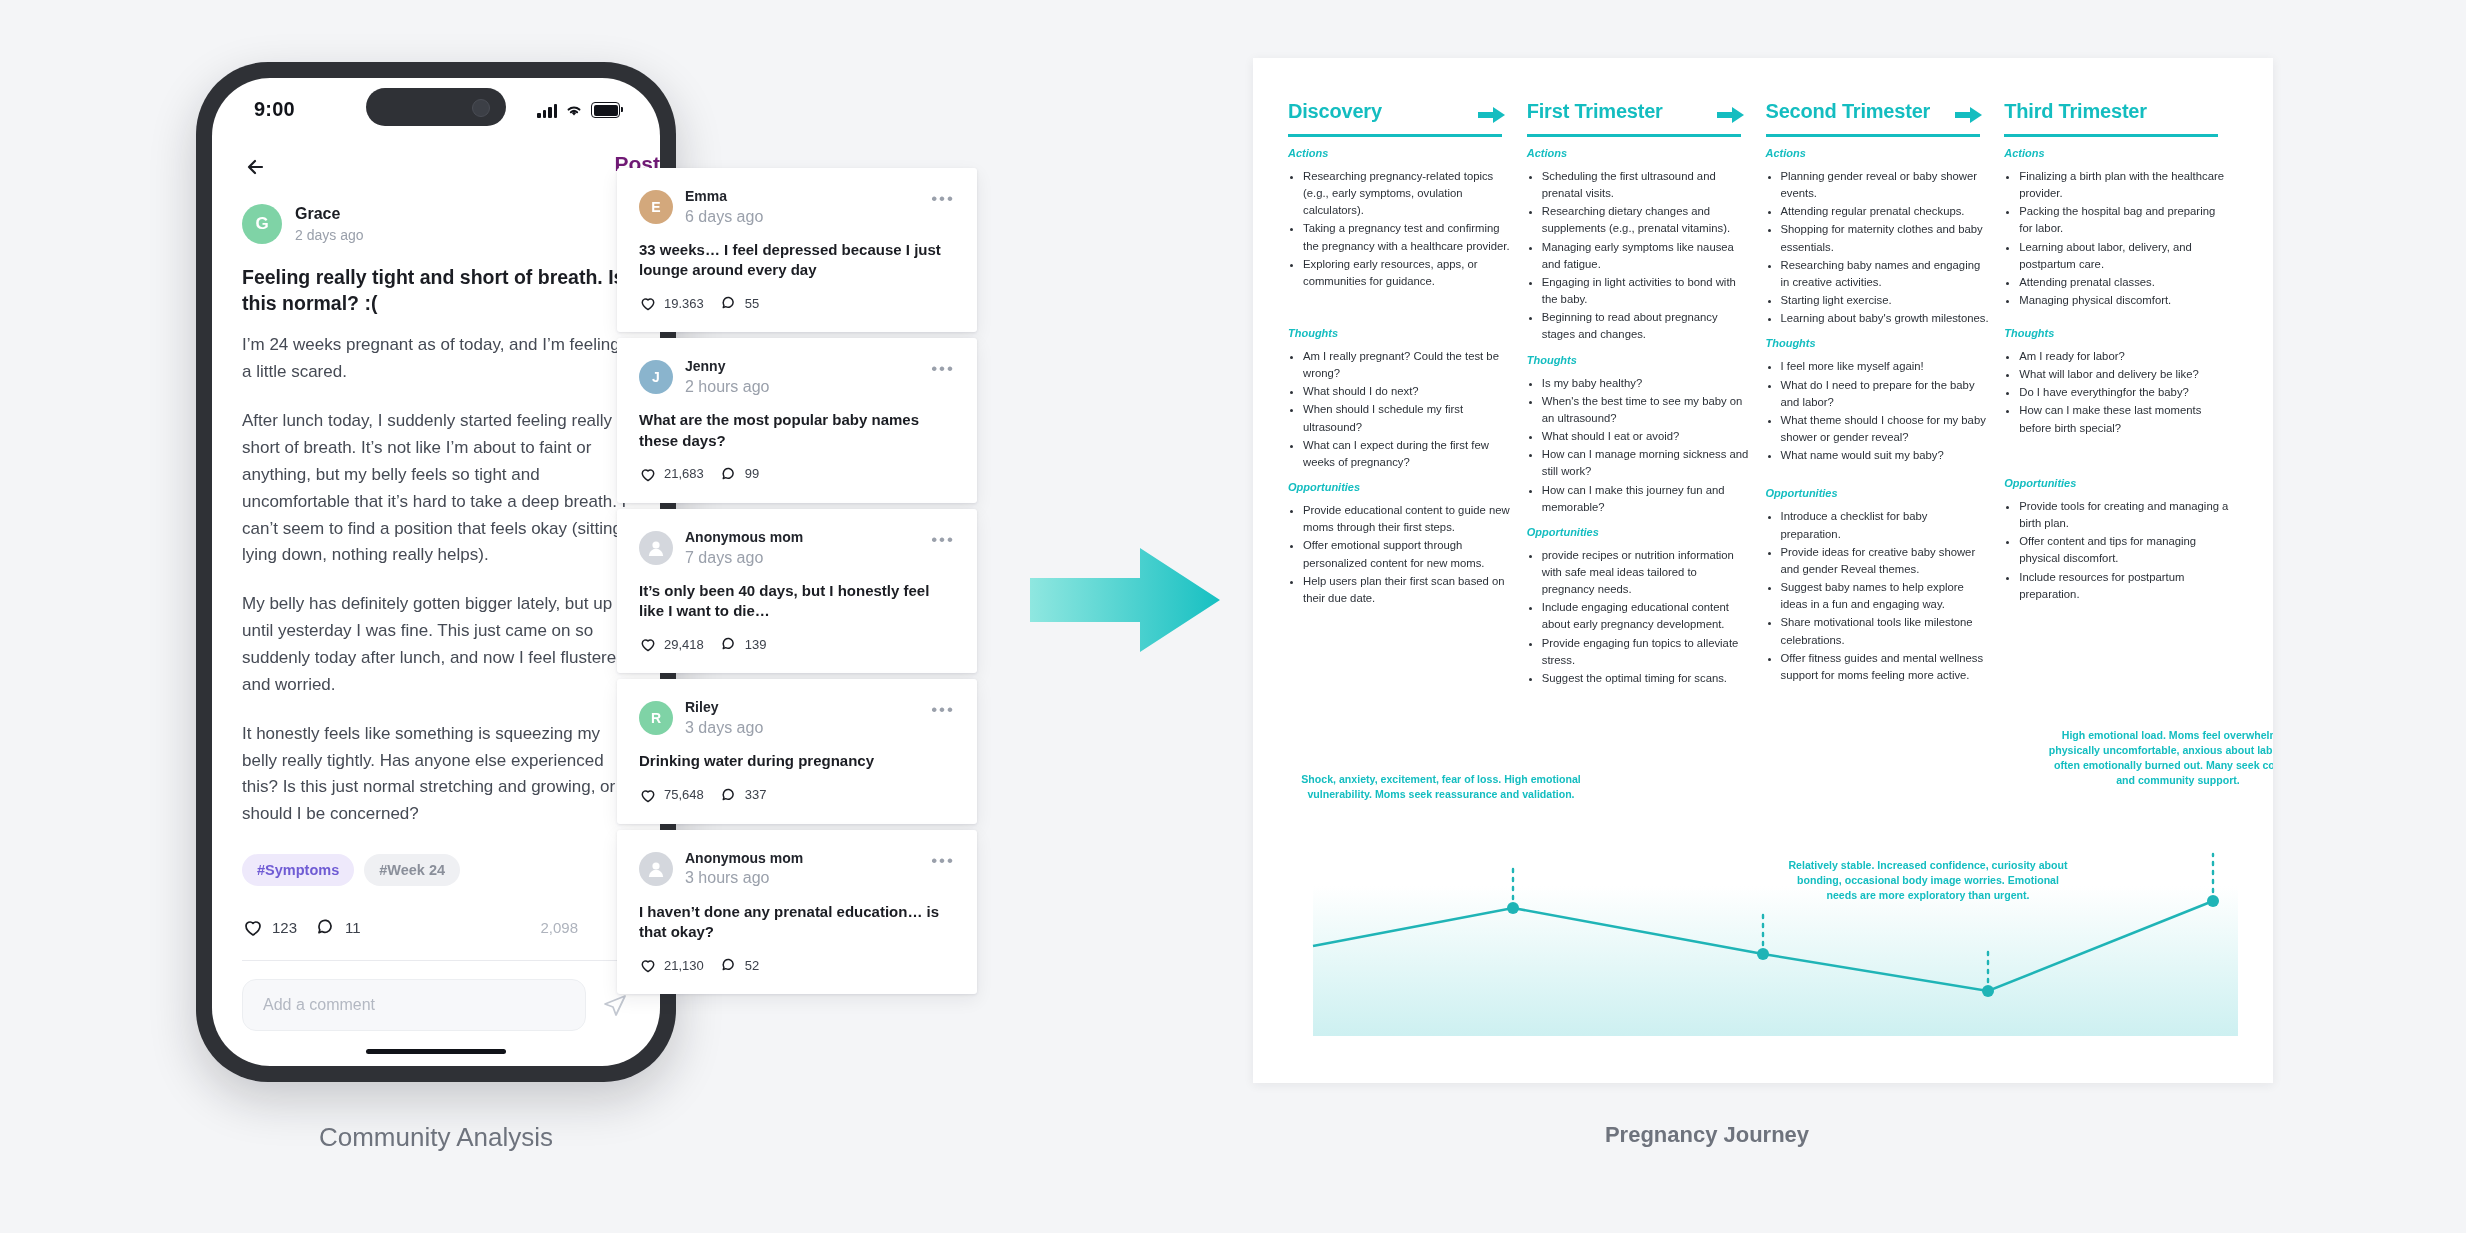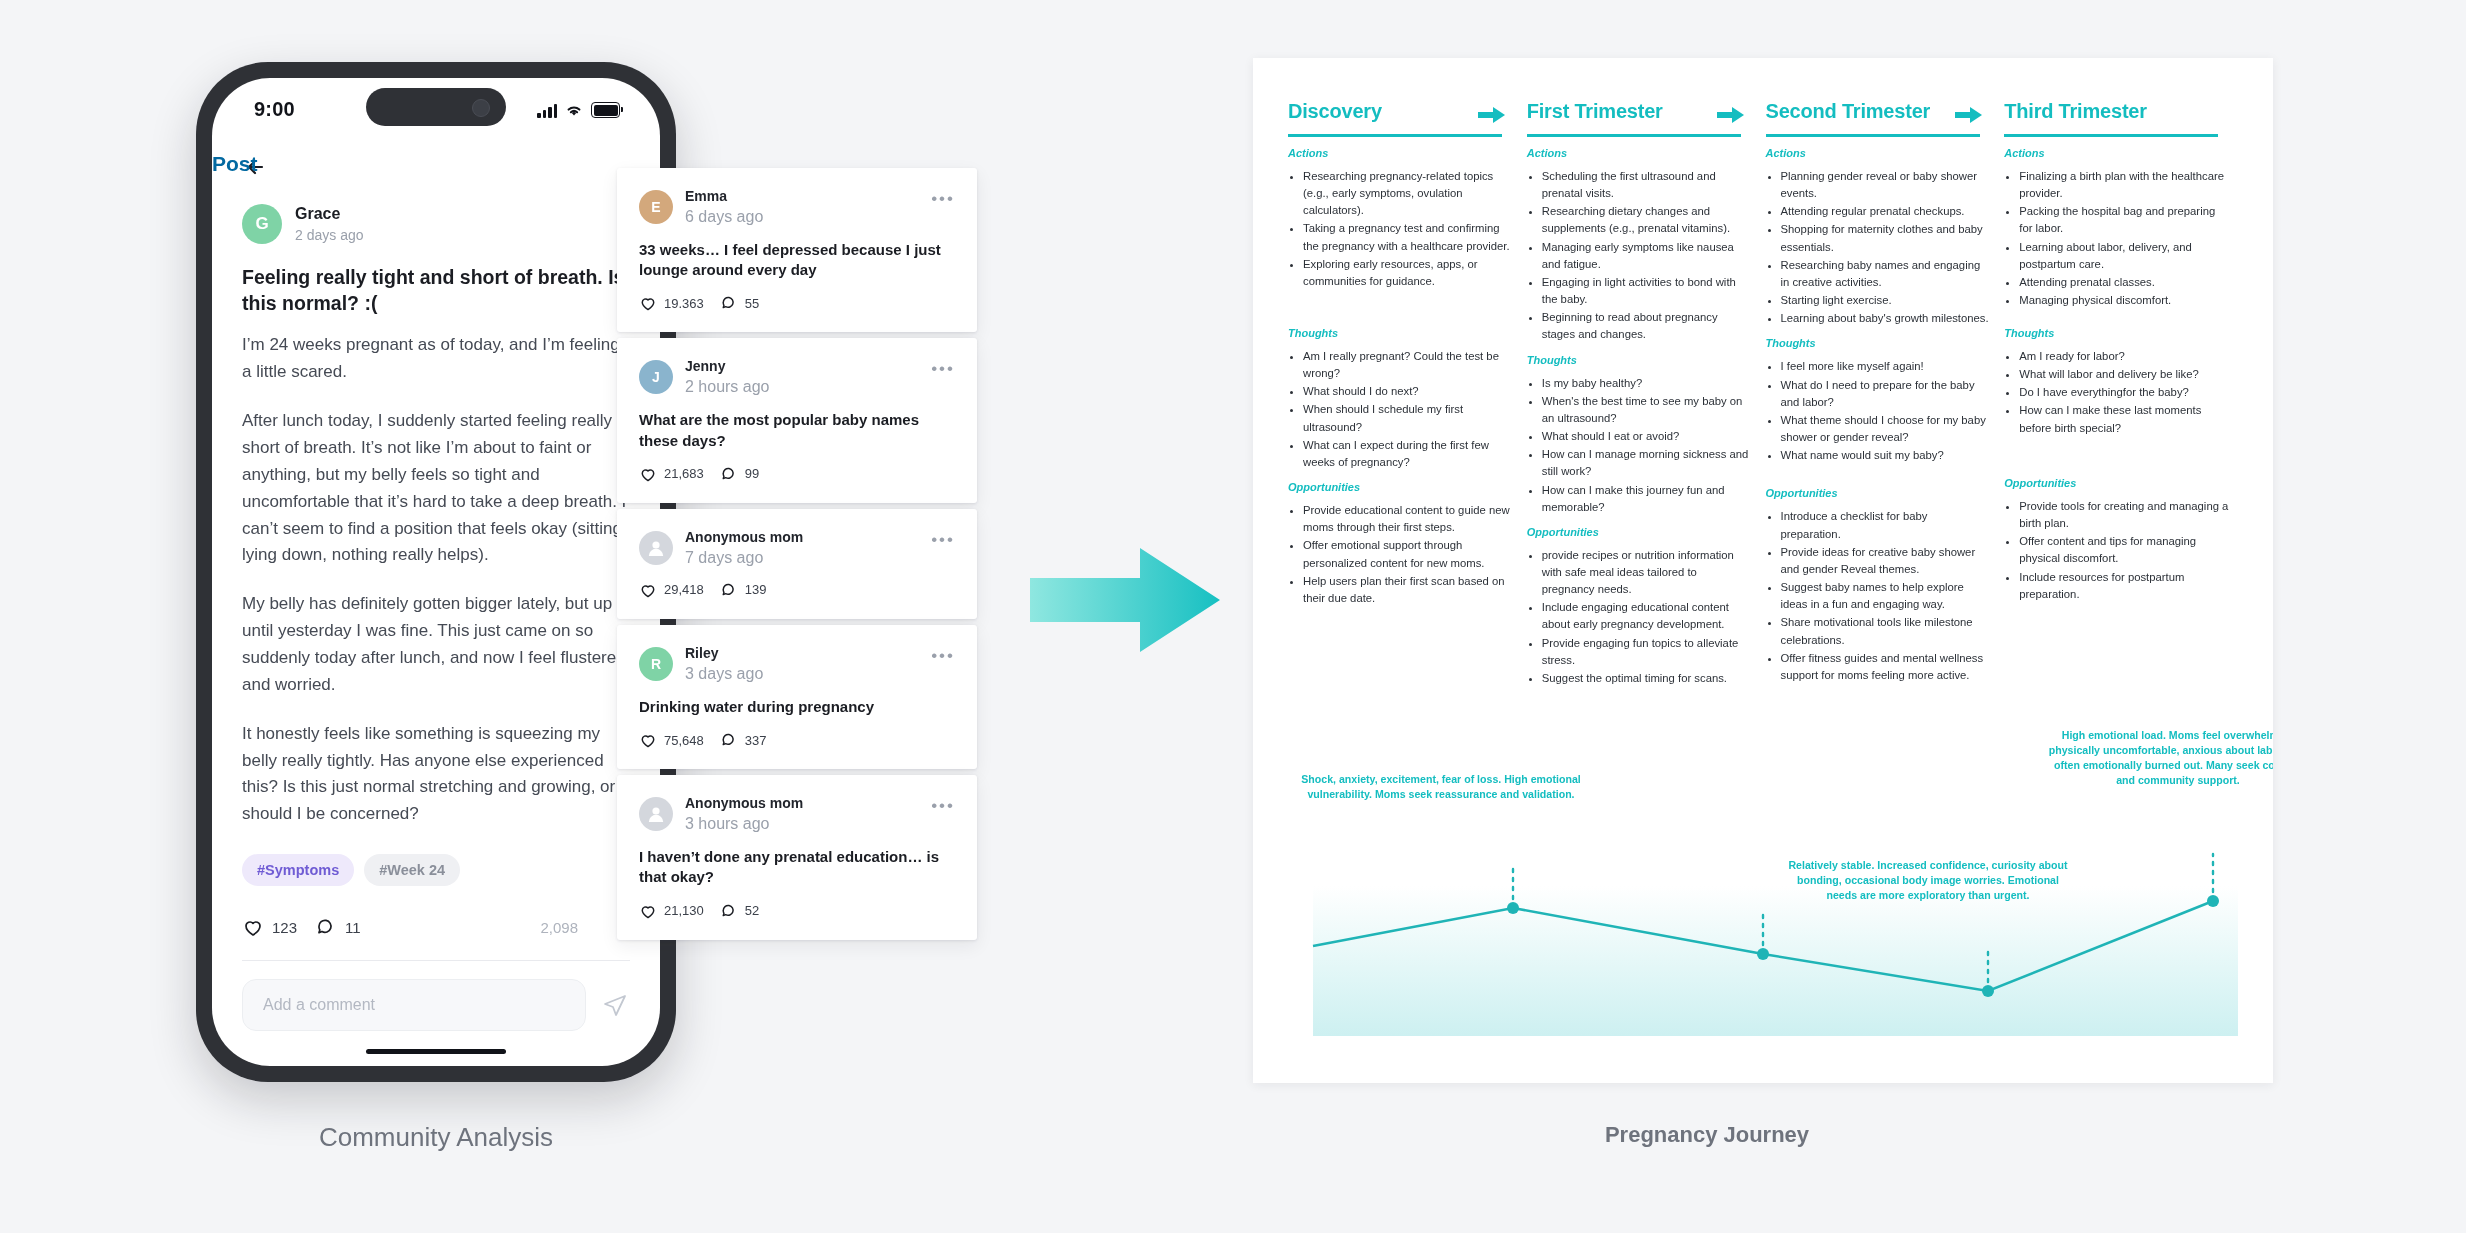--- a/index.html
+++ b/index.html
@@ -36,21 +36,21 @@
   .bars i{display:block;width:3.5px;background:#111319;border-radius:1px;}
   .bars i:nth-child(1){height:5px}.bars i:nth-child(2){height:8px}
   .bars i:nth-child(3){height:11px}.bars i:nth-child(4){height:14px}
   .wifi{width:20px;height:16px;}
   .batt{width:27px;height:14px;border:1.7px solid #111319;border-radius:4px;position:relative;}
   .batt::after{content:"";position:absolute;right:-4px;top:4px;width:2.2px;height:5px;background:#111319;border-radius:0 1px 1px 0;}
   .batt i{position:absolute;left:1.5px;top:1.5px;bottom:1.5px;right:1.5px;background:#111319;border-radius:2px;}
 
   .nav-bar{position:relative;height:58px;}
   .nav-back{position:absolute;left:28px;top:10px;width:34px;height:34px;cursor:pointer;}
-  .nav-title{position:absolute;left:0;right:0;top:12px;text-align:left;font-size:21px;font-weight:700;color:#0369a1;}
+  .nav-title{position:absolute;left:0;right:0;top:12px;text-align:right;font-size:21px;font-weight:700;color:#701a75;padding-left:36px;}
 
   .post-body{padding:6px 30px 0 30px;}
   .author-row{display:flex;align-items:center;gap:13px;margin-bottom:20px;}
   .avatar{width:40px;height:40px;border-radius:50%;display:flex;align-items:center;justify-content:center;
           color:#fff;font-size:17px;font-weight:600;flex:none;}
   .author-name{font-size:16px;font-weight:700;color:#1b1d23;line-height:1.25;}
   .author-time{font-size:14px;color:#9aa0ab;line-height:1.3;margin-top:2px;}
 
   .post-title{font-size:19.5px;font-weight:700;color:#1b1d23;line-height:1.34;margin:0 0 16px 0;}
   .post-para{font-size:17px;color:#454a54;line-height:1.58;margin:0 0 22px 0;}
@@ -276,20 +276,21 @@
               <circle cx="11" cy="8" r="3.6" fill="#fff"></circle>
               <path d="M3.8 19a7.2 7.2 0 0 1 14.4 0z" fill="#fff"></path>
             </svg>
         </div>
         <div>
           <div class="c-name">Anonymous mom</div>
           <div class="c-time">7 days ago</div>
         </div>
       </div>
       <div class="c-dots">•••</div>
+      <div class="c-title">It’s only been 40 days, but I honestly feel like I want to die…</div>
       <div class="c-stats">
         <span class="c-stat">
           <svg width="18" height="18" viewBox="0 0 22 22">
               <path d="M11 19s-7-4.4-7-9a4 4 0 0 1 7-2.6A4 4 0 0 1 18 10c0 4.6-7 9-7 9z" fill="none" stroke="#1b1d23" stroke-width="1.8" stroke-linejoin="round"></path>
             </svg>
           <span>29,418</span>
         </span>
         <span class="c-stat">
           <svg width="18" height="18" viewBox="0 0 22 22">
               <path d="M4 10.3a6 6 0 1 1 3 5.2L4 16.6l.8-2.6a6 6 0 0 1-.8-3.7z" fill="none" stroke="#1b1d23" stroke-width="1.8" stroke-linejoin="round"></path>

